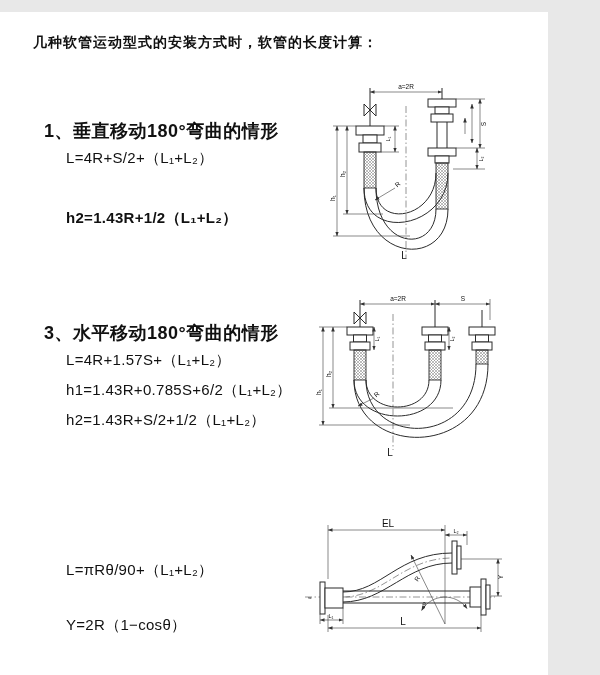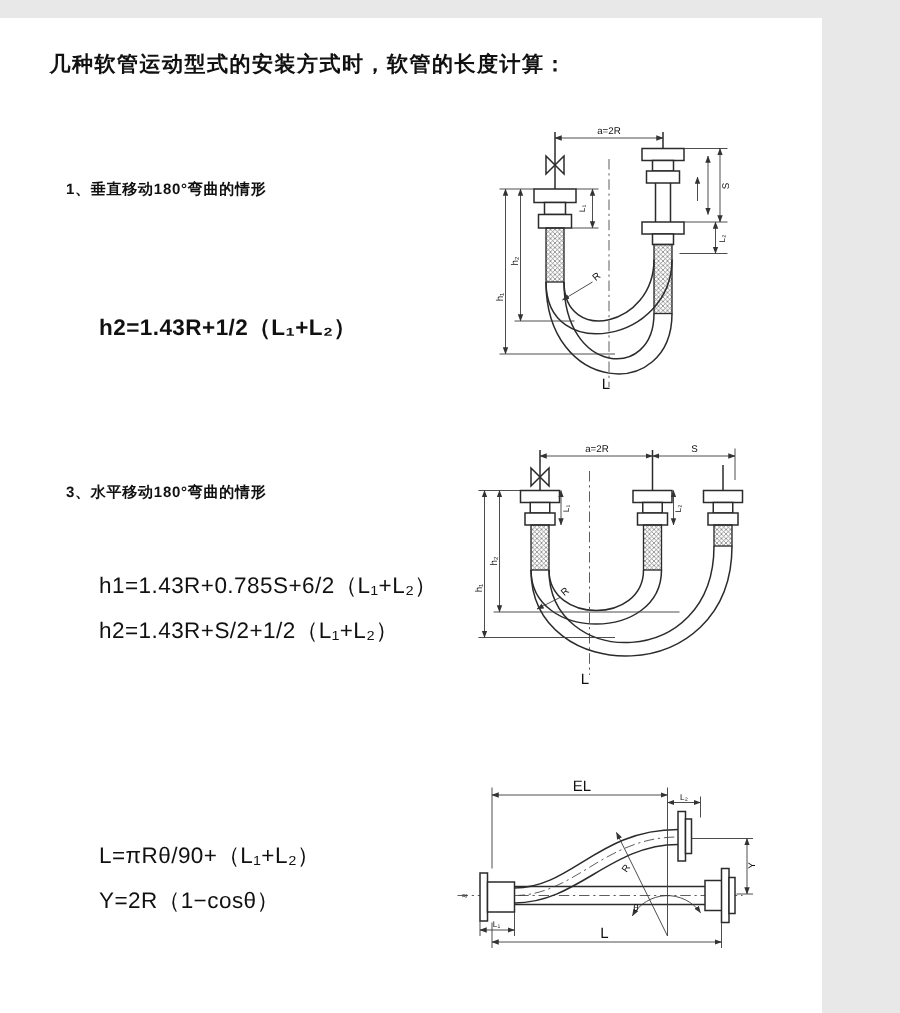--- a/index.html
+++ b/index.html
@@ -1,46 +1,48 @@
 <!DOCTYPE html>
 <html><head>
 <meta charset="utf-8">
 <style>
   html,body{margin:0;padding:0;background:#e8e8e8;}
   .page{position:relative;width:548px;height:675px;background:#ffffff;overflow:hidden;
         font-family:"Liberation Sans","DejaVu Sans",sans-serif;color:#111;margin-top:12px;}
   .abs{position:absolute;white-space:nowrap;}
   .doc-title{font-size:14px;font-weight:bold;letter-spacing:1px;}
-  .sec-head{font-size:10px;font-weight:bold;letter-spacing:0.5px;}
+  .sec-head{font-size:18px;font-weight:bold;letter-spacing:0.5px;}
   .formula{font-size:15px;letter-spacing:0.3px;}
   svg{position:absolute;overflow:visible;}
   .obj{fill:none;stroke:#2b2b2b;stroke-width:1;}
   .fil{fill:#ffffff;stroke:#2b2b2b;stroke-width:1;}
   .dim{fill:none;stroke:#3a3a3a;stroke-width:0.6;}
   .cl{fill:none;stroke:#3a3a3a;stroke-width:0.55;stroke-dasharray:7 2.5 1.5 2.5;}
   .lb{font-family:"Liberation Sans","DejaVu Sans",sans-serif;font-size:6.5px;fill:#111;}
   .lbs{font-family:"Liberation Sans","DejaVu Sans",sans-serif;font-size:5.5px;fill:#111;}
   .lbB{font-family:"Liberation Sans","DejaVu Sans",sans-serif;font-size:10px;fill:#111;}
 </style>
 </head>
 <body>
 
 <div class="page">
 
   <div class="abs doc-title" style="left:33px;top:22px;">几种软管运动型式的安装方式时，软管的长度计算：</div>
 
   <div class="abs sec-head" style="left:44px;top:107px;">1、垂直移动180°弯曲的情形</div>
+  <div class="abs formula" style="left:66px;top:137px;">L=4R+S/2+（L₁+L₂）</div>
   <div class="abs formula" style="left:66px;top:197px;font-weight:bold;">h2=1.43R+1/2（L₁+L₂）</div>
 
   <div class="abs sec-head" style="left:44px;top:309px;">3、水平移动180°弯曲的情形</div>
+  <div class="abs formula" style="left:66px;top:339px;">L=4R+1.57S+（L₁+L₂）</div>
   <div class="abs formula" style="left:66px;top:369px;">h1=1.43R+0.785S+6/2（L₁+L₂）</div>
   <div class="abs formula" style="left:66px;top:399px;">h2=1.43R+S/2+1/2（L₁+L₂）</div>
 
   <div class="abs formula" style="left:66px;top:549px;">L=πRθ/90+（L₁+L₂）</div>
-  <div class="abs formula" style="left:66px;top:579px;text-align:right;">Y=2R（1−cosθ）</div>
+  <div class="abs formula" style="left:66px;top:604px;text-align:right;">Y=2R（1−cosθ）</div>
 
   <svg style="left:325px;top:66px;" width="270" height="195" viewBox="0 0 270 195">
     <defs>
       <marker id="ma" viewBox="0 0 8 8" refX="7.5" refY="4" markerWidth="8" markerHeight="8" orient="auto-start-reverse">
         <path d="M0,1 L8,4 L0,7 z" fill="#333"></path>
       </marker>
       <pattern id="hx" width="3" height="3" patternUnits="userSpaceOnUse">
         <path d="M0,0 L3,3 M3,0 L0,3" stroke="#6b6b6b" stroke-width="0.45"></path>
       </pattern>
     </defs>

